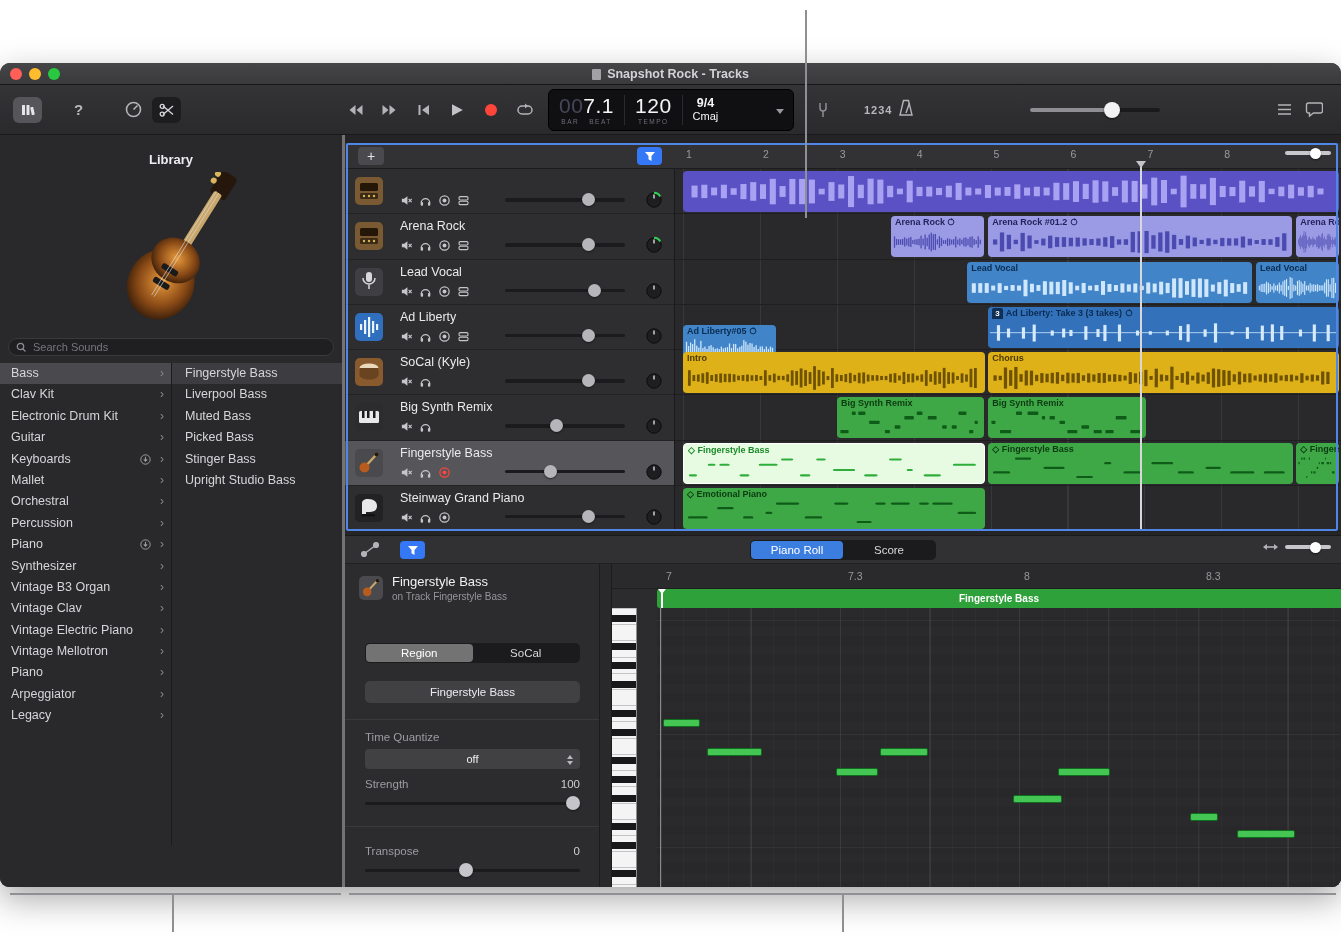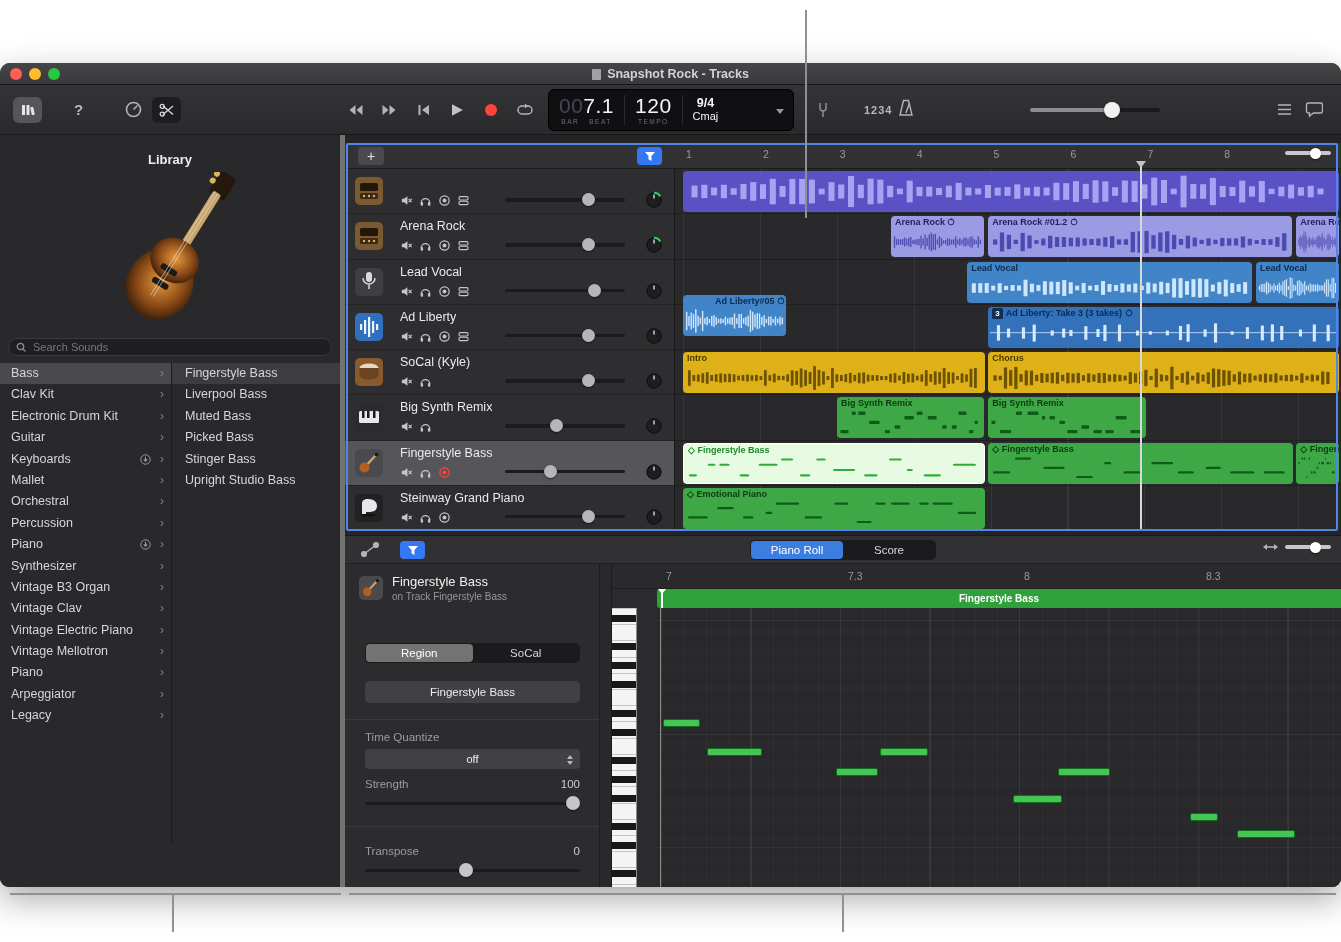--- a/index.html
+++ b/index.html
@@ -49,21 +49,21 @@
   .lcd-chev { position:absolute; right:9px; top:19px; width:0; height:0; border:4px solid transparent; border-top:5px solid #98989d; }
   .countin { position:absolute; left:864px; top:19px; font-size:11px; letter-spacing:1px; color:#b8b8bc; font-weight:700; }
   .mvol { position:absolute; left:1030px; top:23px; width:130px; height:4px; background:#1a1a1c; border-radius:2px; }
   .mvol .fill { position:absolute; left:0; top:0; height:4px; width:63%; background:#8e8e93; border-radius:2px; }
   .mvol .knob { position:absolute; left:calc(63% - 8px); top:-6px; width:16px; height:16px; border-radius:50%; background:#f2f2f4; box-shadow:0 1px 2px rgba(0,0,0,.6); }
 
   
   .content { position:absolute; top:72px; left:0; right:0; bottom:0; }
 
   
-  .library { position:absolute; left:0; top:0; width:345px; height:100%; background:#29292b; border-right:5px solid #737373; }
+  .library { position:absolute; left:0; top:0; width:345px; height:100%; background:#29292b; border-right:3px solid #737373; }
   .lib-title { text-align:center; padding-top:17px; color:#ececf0; font-size:13px; font-weight:700; }
   .lib-img { height:160px; display:flex; align-items:center; justify-content:center; }
   .search { position:absolute; left:8px; right:8px; top:203px; height:18px; background:#1f1f21; border:1px solid #39393c;
             border-radius:9px; display:flex; align-items:center; padding:0 7px; gap:5px; }
   .search .ph { color:#76767c; font-size:11px; }
   .lib-cols { position:absolute; left:0; right:0; top:228px; bottom:42px; display:flex; }
   .lib-cats { width:172px; border-right:1px solid #1c1c1e; }
   .lib-patches { flex:1; }
   .lrow { height:21.4px; line-height:21.4px; padding-left:11px; font-size:12.5px; color:#d6d6da; position:relative; white-space:nowrap; overflow:hidden; }
   .lrow.sel { background:#4a4a4e; }
@@ -1152,21 +1152,21 @@
                   <rect x="83.8" y="8.1" width="1.43" height="11.7" fill="#cfe7fd"></rect>
                   <rect x="86.1" y="4.6" width="1.43" height="18.8" fill="#cfe7fd"></rect>
                   <rect x="88.4" y="4.7" width="1.43" height="18.6" fill="#cfe7fd"></rect>
                   <rect x="90.7" y="10.0" width="1.43" height="8.0" fill="#cfe7fd"></rect>
                   <rect x="93.0" y="3.3" width="1.43" height="21.5" fill="#cfe7fd"></rect>
                   <rect x="95.3" y="3.0" width="1.43" height="22.0" fill="#cfe7fd"></rect>
                   <rect x="97.6" y="8.6" width="1.43" height="10.7" fill="#cfe7fd"></rect>
                 </svg>
               </span>
             </div>
-            <div class="region audio-blue" style="left: 8px; width: 103px; top: 126px; padding-left: 28px;">
+            <div class="region audio-blue" style="left: 8px; width: 93px; top: 156px;">
               <span class="rhead">Ad Liberty#05 <svg width="8" height="8" viewBox="0 0 10 10" style="display:inline-block;vertical-align:-1px">
                   <circle cx="5" cy="5" r="3.6" fill="none" stroke="currentColor" stroke-width="1.2"></circle>
                   <path d="M5 0.2 7.4 1.6 5 3z" fill="currentColor"></path>
                 </svg></span>
               <span class="rbody">
                 <svg viewBox="0 0 100 28" preserveAspectRatio="none" style="position:absolute;inset:0;width:100%;height:100%">
                   <rect x="1.0" y="4.1" width="1.43" height="19.8" fill="#cfe7fd"></rect>
                   <rect x="3.3" y="8.7" width="1.43" height="10.7" fill="#cfe7fd"></rect>
                   <rect x="5.6" y="4.9" width="1.43" height="18.1" fill="#cfe7fd"></rect>
                   <rect x="7.9" y="6.6" width="1.43" height="14.8" fill="#cfe7fd"></rect>

